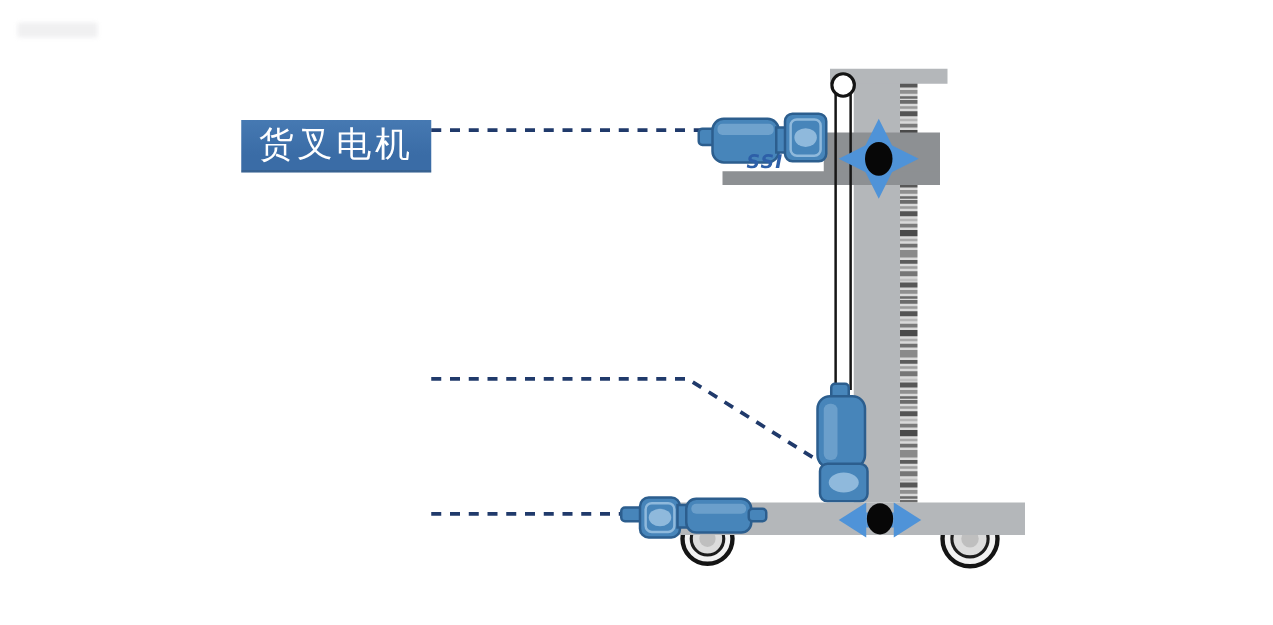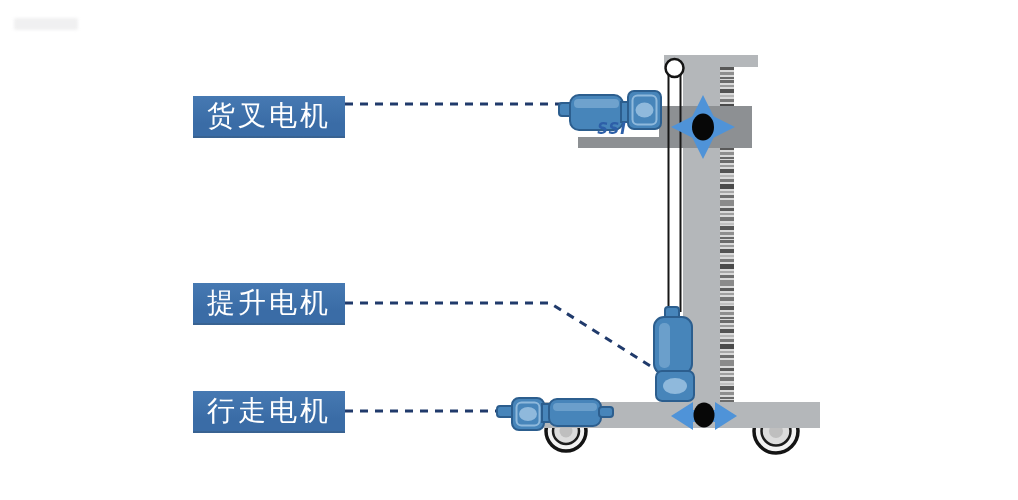--- a/index.html
+++ b/index.html
@@ -50,22 +50,20 @@
   }
 </style>
 </head>
 <body>
 
 <div id="canvas">
 
   <div class="watermark"></div>
 
   <div class="callout-label label-fork">货叉电机</div>
-  <div class="callout-label label-lift">提升电机</div>
-  <div class="callout-label label-travel">行走电机</div>
 
   <svg id="diagram" width="1018" height="500" viewBox="0 0 1018 500">
     <defs>
       <pattern id="barcode" x="0" y="0" width="14" height="80" patternUnits="userSpaceOnUse">
         <rect x="0" y="0" width="14" height="80" fill="#d9d9d9"></rect>
         <rect x="0" y="0" width="14" height="3" fill="#6b6b6b"></rect>
         <rect x="0" y="5" width="14" height="2" fill="#9a9a9a"></rect>
         <rect x="0" y="9" width="14" height="4" fill="#545454"></rect>
         <rect x="0" y="15" width="14" height="2" fill="#b5b5b5"></rect>
         <rect x="0" y="19" width="14" height="3" fill="#7a7a7a"></rect>

